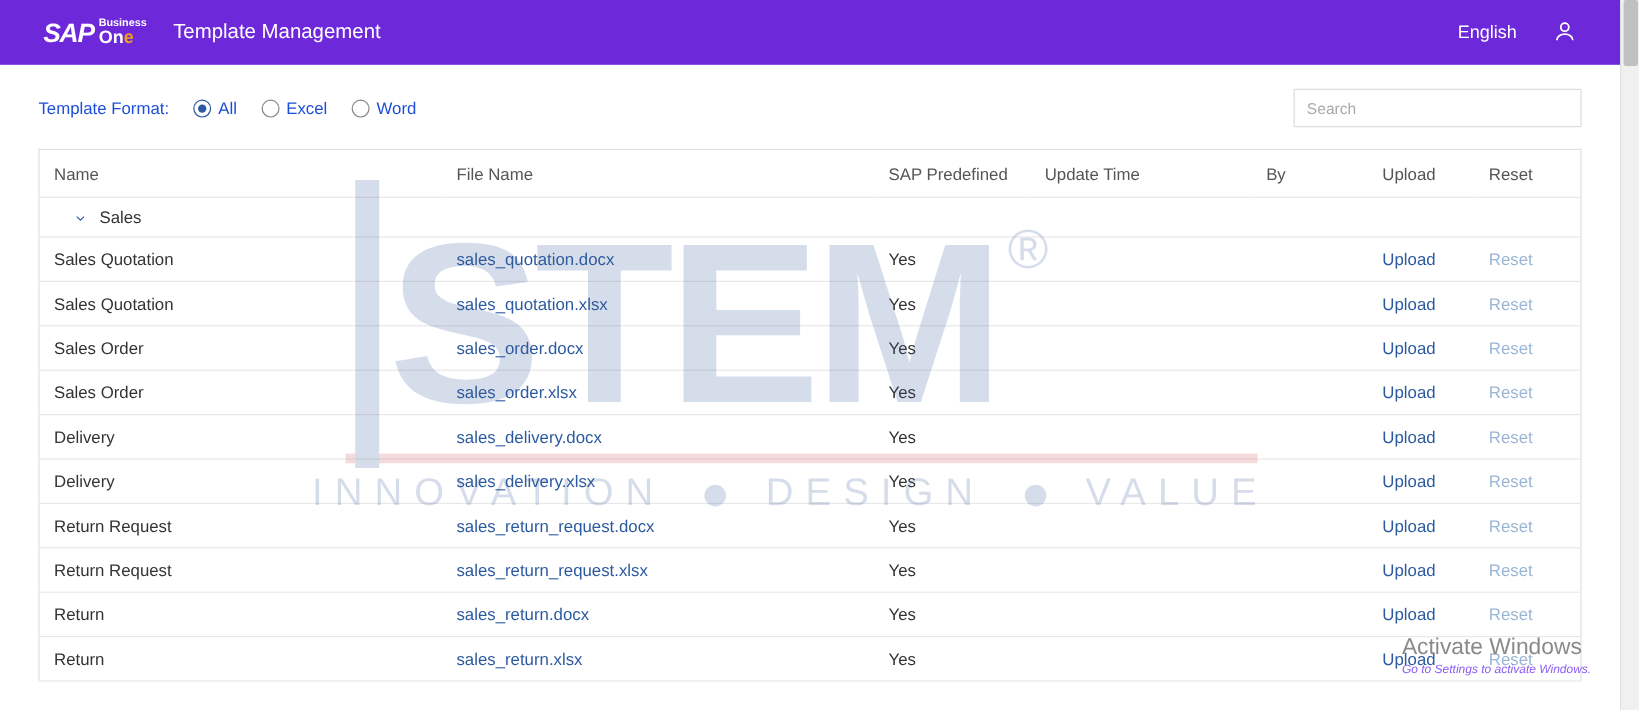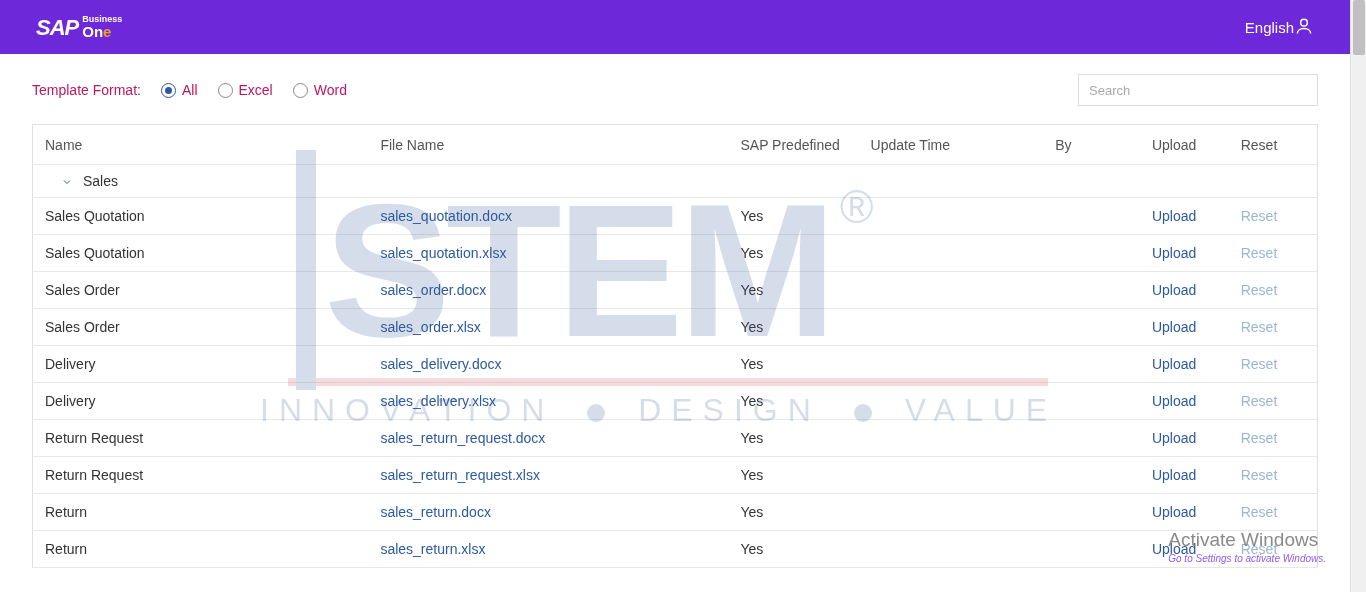--- a/index.html
+++ b/index.html
@@ -78,38 +78,39 @@
   font-weight: 600;
 }
 .one-orange { color: #f0a020; }
 .page-title {
   font-size: 17px;
   font-weight: 400;
 }
 .header-right {
   display: flex;
   align-items: center;
+  gap: 30px;
 }
 .lang { font-size: 15px; cursor: pointer; }
 .user-icon { cursor: pointer; }
 
 .content {
   padding: 20px 32px 0 32px;
 }
 .filter-row {
   display: flex;
   align-items: center;
   justify-content: space-between;
   margin-bottom: 18px;
 }
 .radios {
   display: flex;
   align-items: center;
   gap: 20px;
-  color: #be185d;
+  color: #1d4ed8;
 }
 .radio-opt {
   display: flex;
   align-items: center;
   gap: 6px;
   cursor: pointer;
 }
 .radio-outer {
   width: 15px; height: 15px;
   border: 1.5px solid #2c5aa0;
@@ -245,20 +246,21 @@
 
   <div class="header-bar">
     <div class="header-left">
       <div class="logo">
         <span class="sap-text">SAP</span>
         <div class="biz-stack">
           <span class="biz-small">Business</span>
           <span class="one-text"><span>On</span><span class="one-orange">e</span></span>
         </div>
       </div>
+      <div class="page-title">Template Management</div>
     </div>
     <div class="header-right">
       <span class="lang">English</span>
       <span class="user-icon">
         <svg width="20" height="20" viewBox="0 0 24 24" fill="none" stroke="#fff" stroke-width="1.8">
           <circle cx="12" cy="8" r="4"></circle>
           <path d="M4 21c0-4 4-6 8-6s8 2 8 6"></path>
         </svg>
       </span>
     </div>

